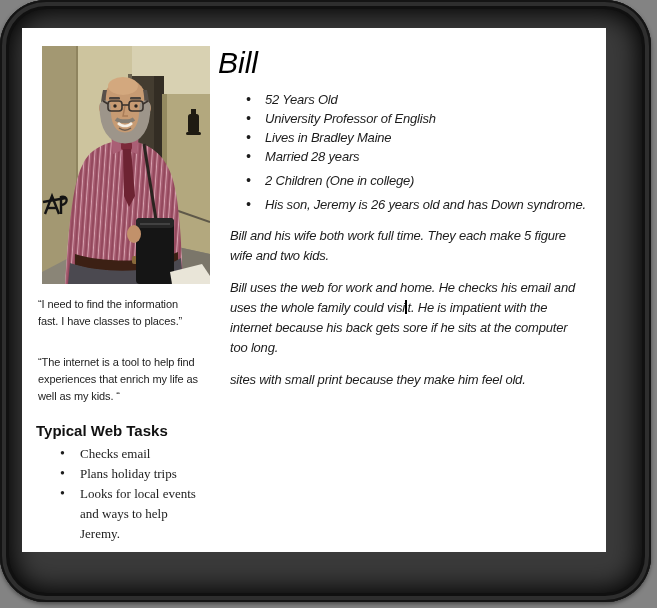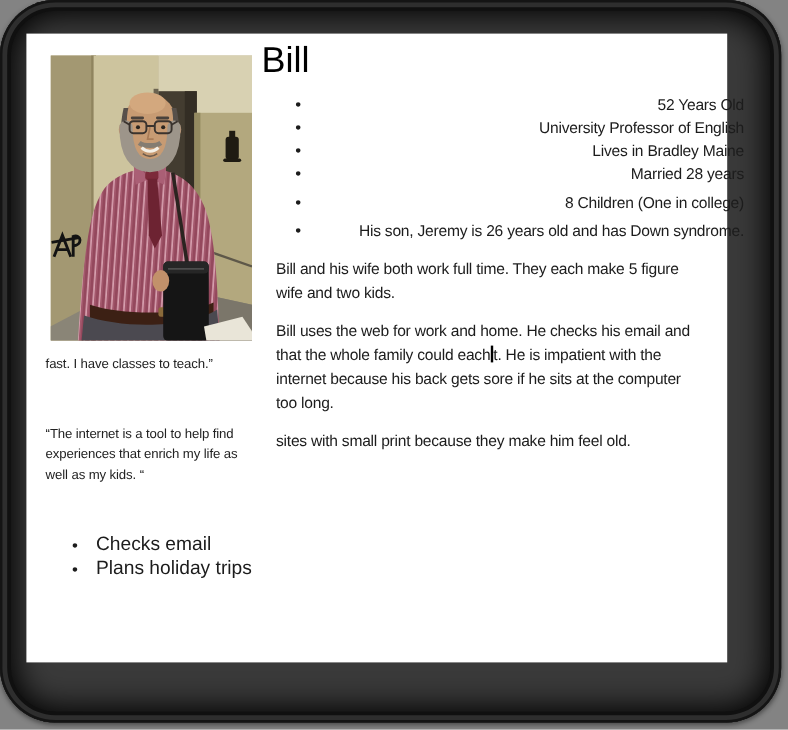--- a/index.html
+++ b/index.html
@@ -49,36 +49,36 @@
   .tasks-head {
     position: absolute; left: 14px; top: 394px;
     font-size: 15px; font-weight: bold; color: #111;
   }
   .tasks {
     position: absolute; left: 14px; top: 416px; width: 175px;
     margin: 0; padding: 0; list-style: none;
   }
   .tasks li {
     position: relative; padding-left: 44px;
-    font-size: 16px; line-height: 20px;
+    font-size: 13px; line-height: 20px; font-family: Liberation Serif, serif;
   }
   .tasks li::before {
     content: "•";
     position: absolute; left: 24px; top: 0;
     font-size: 14px; line-height: 20px;
   }
   .tasks li div { white-space: nowrap; }
   
-  .right-col { position: absolute; left: 196px; top: 8px; width: 402px; }
+  .right-col { position: absolute; left: 196px; top: 20px; width: 402px; font-style: italic; }
   .persona-name {
     margin: 0; font-size: 30px; font-weight: 400;
     line-height: 30px; color: #000; letter-spacing: 0;
   }
   .facts {
-    margin: 12px 0 0 0; padding: 0; list-style: none; text-align: right;
+    margin: 12px 0 0 0; padding: 0; list-style: none;
   }
   .facts li {
     position: relative; padding-left: 47px;
     font-size: 13px; line-height: 19px;
     letter-spacing: -0.2px; white-space: nowrap;
   }
   .facts li::before {
     content: "•";
     position: absolute; left: 28px; top: 0;
     font-size: 14px; line-height: 19px;
@@ -193,57 +193,64 @@
           <rect x="94" y="172" width="38" height="66" rx="4" fill="#151515"></rect>
           <rect x="94" y="172" width="38" height="10" rx="4" fill="#262626"></rect>
           <line x1="98" y1="178" x2="128" y2="178" stroke="#4d4d4d" stroke-width="1.5"></line>
         </g>
         <ellipse cx="92" cy="188" rx="7" ry="9" fill="#c2916a"></ellipse>
         <polygon points="128,226 160,218 168,230 168,238 130,238" fill="#e9e5d8"></polygon>
       </svg>
     </div>
 
     <div class="quote quote-1">
-      <div>fast. I have classes to teach.”</div>
+      <div>“I need to find the information</div>
+      <div>fast. I have classes to places.”</div>
     </div>
     <div class="quote quote-2">
       <div>“The internet is a tool to help find</div>
       <div>experiences that enrich my life as</div>
       <div>well as my kids. “</div>
     </div>
 
+    <div class="tasks-head">Typical Web Tasks</div>
     <ul class="tasks">
       <li>
         <div>Checks email</div>
       </li>
       <li>
         <div>Plans holiday trips</div>
       </li>
+      <li>
+        <div>Looks for local events</div>
+        <div>and ways to help</div>
+        <div>Jeremy.</div>
+      </li>
     </ul>
 
     <div class="right-col">
       <h1 class="persona-name">Bill</h1>
 
       <ul class="facts">
         <li>52 Years Old</li>
         <li>University Professor of English</li>
         <li>Lives in Bradley Maine</li>
         <li>Married 28 years</li>
-        <li class="spaced">8 Children (One in college)</li>
+        <li class="spaced">2 Children (One in college)</li>
         <li class="spaced">His son, Jeremy is 26 years old and has Down syndrome.</li>
       </ul>
 
       <div class="para">
         <div class="pline">Bill and his wife both work full time. They each make 5 figure</div>
         <div class="pline">wife and two kids.</div>
       </div>
 
       <div class="para">
         <div class="pline">Bill uses the web for work and home. He checks his email and</div>
-        <div class="pline"><span>that the whole family could each</span><span class="caret"></span><span>t. He is impatient with the</span></div>
+        <div class="pline"><span>uses the whole family could visi</span><span class="caret"></span><span>t. He is impatient with the</span></div>
         <div class="pline">internet because his back gets sore if he sits at the computer</div>
         <div class="pline">too long.</div>
       </div>
 
 
       <div class="para">
         <div class="pline">sites with small print because they make him feel old.</div>
       </div>
     </div>
 

